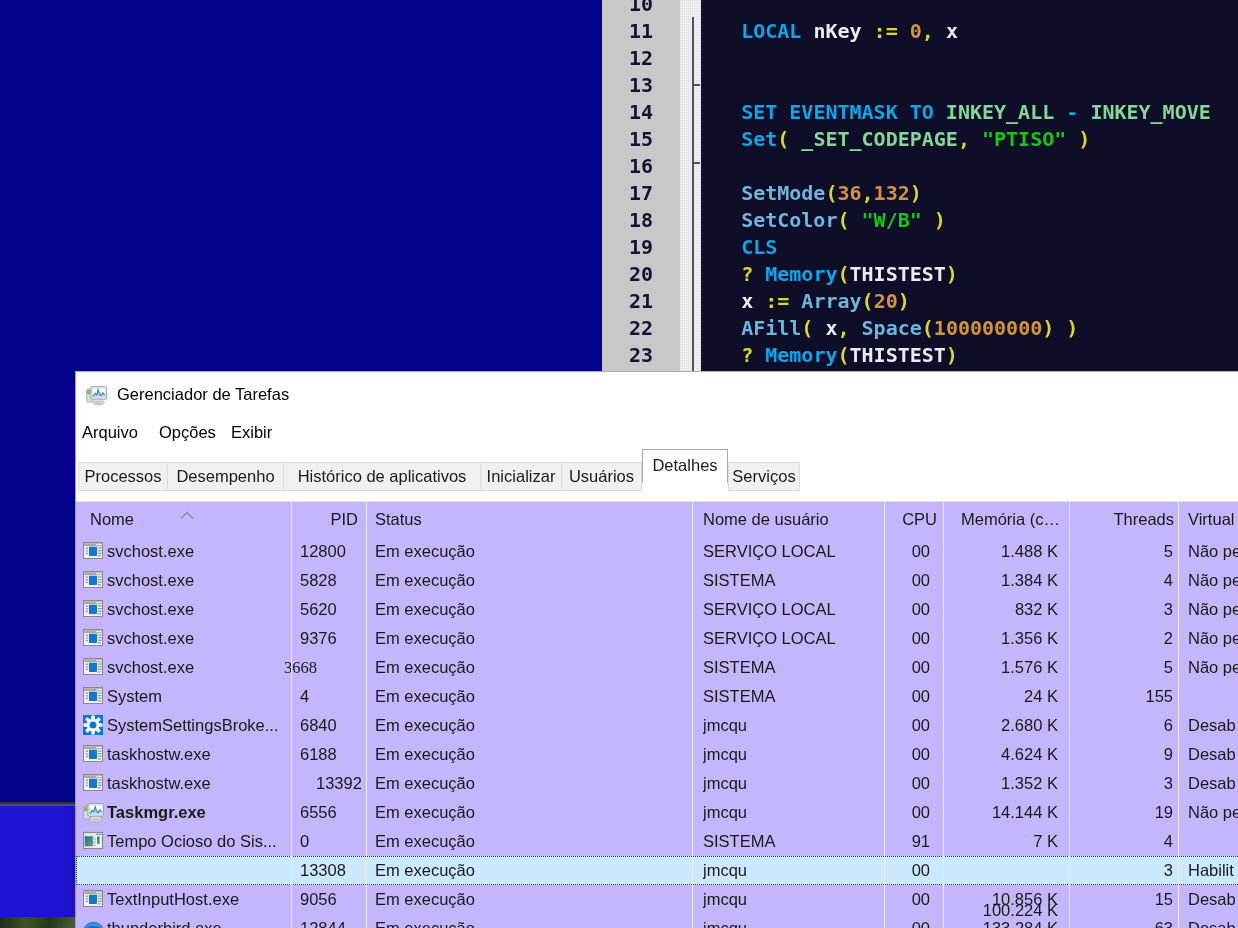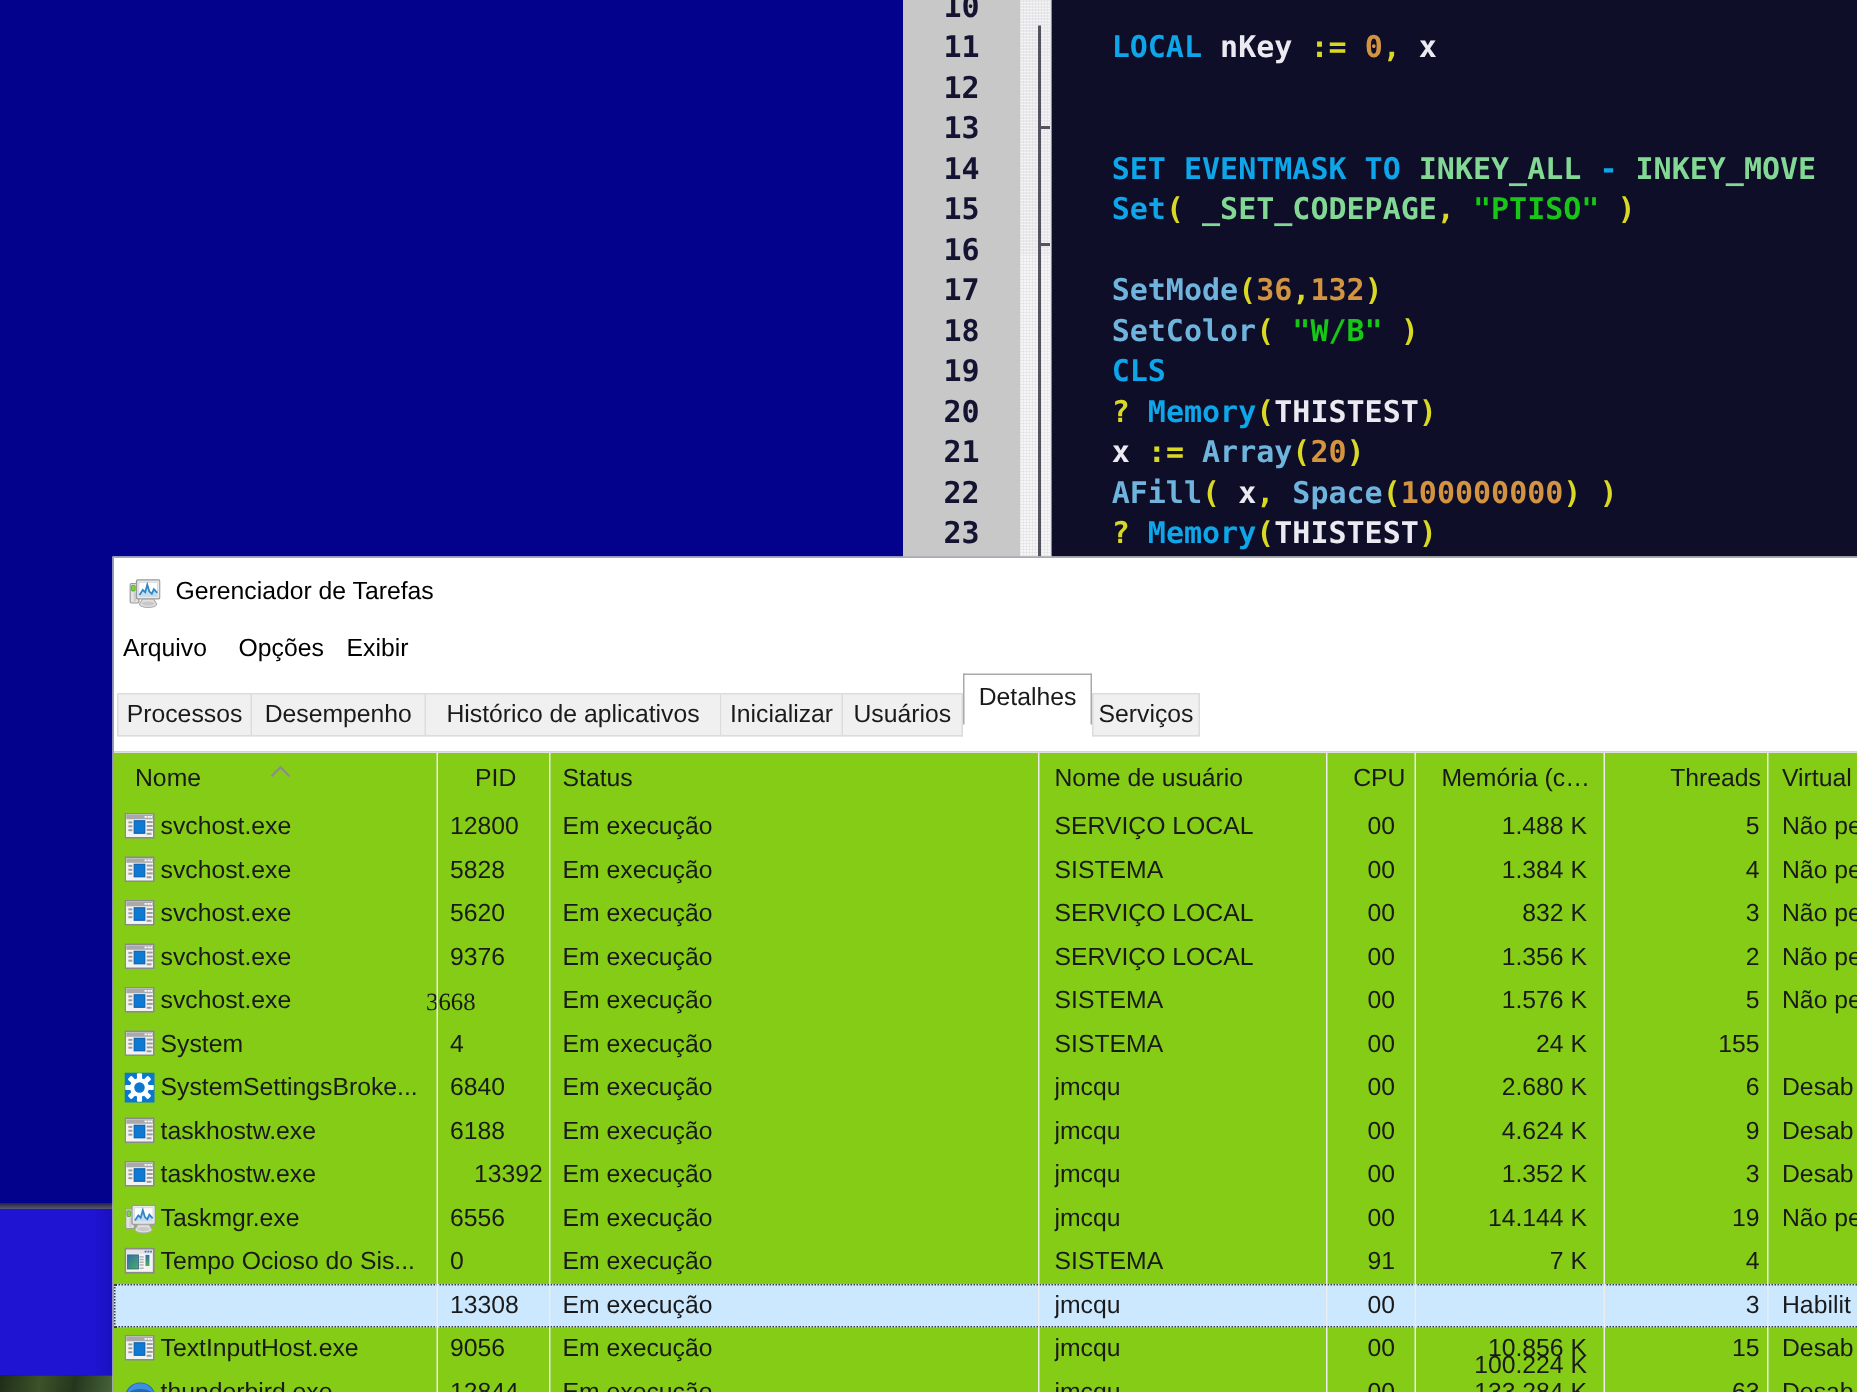--- a/index.html
+++ b/index.html
@@ -40,21 +40,21 @@
 #menu-0{left:6px}
 #menu-1{left:83px}
 #menu-2{left:155px}
 #tm-tabs{position:absolute;left:2px;top:77px;height:34px;display:flex;align-items:flex-start}
 .tab{margin-top:13px;height:29px;background:#f0f0f0;border:1px solid #dcdcdc;text-align:center;line-height:27px;font-size:16.5px;color:#1a1a1a}
 .tab+.tab{border-left:none}
 .tab.selected+.tab{border-left:1px solid #dcdcdc}
 .tab.selected{margin-top:0;height:34px;background:#fff;border:1px solid #a9a9a9;border-bottom:none;line-height:31px;z-index:2;position:relative}
 
 
-#tm-list{position:absolute;left:0;top:129px;width:1163px;height:428px;background:#84cc16;overflow:hidden}
+#tm-list{position:absolute;left:0;top:129px;width:1163px;height:428px;background:#c4b5fd;overflow:hidden}
 #lv-topline{position:absolute;left:0;top:0;width:100%;height:1px;background:#e1e1e1}
 .colsep{position:absolute;top:1px;bottom:0;width:1px;background:#ececec}
 #lv-header{position:absolute;left:0;top:1px;width:100%;height:35px}
 .hcell{position:absolute;top:0;height:35px;line-height:35px;color:#1a1a1a;overflow:hidden;white-space:nowrap}
 #sortcaret{position:absolute;left:103px;top:3px;width:16px;height:9px}
 #lv-rows{position:absolute;left:0;top:36px;width:100%}
 .row{position:relative;width:1200px;height:29px}
 .row.selected{background:#cce8ff}
 .row.selected .rowfocus{position:absolute;left:0;top:0;right:0;bottom:0;border-top:1px dotted #3c3c3c;border-bottom:1px dotted #3c3c3c;border-left:1px dotted #3c3c3c;pointer-events:none}
 .cell{position:absolute;top:0;height:29px;line-height:29px;color:#1a1a1a;overflow:hidden;white-space:nowrap}
@@ -121,21 +121,21 @@
         <div class="tab" style="width: 197px;">Histórico de aplicativos</div>
         <div class="tab" style="width: 81px;">Inicializar</div>
         <div class="tab" style="width: 80px;">Usuários</div>
         <div class="tab selected" style="width: 86px;">Detalhes</div>
         <div class="tab" style="width: 72px;">Serviços</div>
       </div>
     <div id="tm-list">
       <div id="lv-topline"></div>
       <div id="lv-header">
           <div class="hcell" style="left: 14px; width: 190px; text-align: left;">Nome</div>
-          <div class="hcell" style="left: 227px; width: 55px; text-align: center;">PID</div>
+          <div class="hcell" style="left: 227px; width: 55px; text-align: right;">PID</div>
           <div class="hcell" style="left: 299px; width: 300px; text-align: left;">Status</div>
           <div class="hcell" style="left: 627px; width: 170px; text-align: left;">Nome de usuário</div>
           <div class="hcell" style="left: 808px; width: 53px; text-align: right;">CPU</div>
           <div class="hcell" style="left: 868px; width: 116px; text-align: right;">Memória (c…</div>
           <div class="hcell" style="left: 994px; width: 104px; text-align: right;">Threads</div>
           <div class="hcell" style="left: 1112px; width: 90px; text-align: left;">Virtual</div>
           <span id="sortcaret"><svg viewBox="0 0 16 9" width="16" height="9">
               <polyline points="2,7.5 8,1.5 14,7.5" fill="none" stroke="#8c8c8c" stroke-width="1.3"></polyline>
             </svg></span>
         </div>
@@ -381,21 +381,21 @@
             </div>
             <div class="cell" style="left: 240px; width: 60px;">13392</div>
             <div class="cell" style="left: 299px; width: 300px;">Em execução</div>
             <div class="cell" style="left: 627px; width: 170px;">jmcqu</div>
             <div class="cell num" style="left: 800px; width: 54px;">00</div>
             <div class="cell num" style="left: 868px; width: 114px;">1.352 K</div>
             <div class="cell num" style="left: 994px; width: 103px;">3</div>
             <div class="cell" style="left: 1112px; width: 90px;">Desab</div>
           </div>
           <div class="row">
-            <div class="cell" style="left: 0px; width: 215px;">
+            <div class="cell" style="left: 0px; width: 215px; font-weight: bold;">
               <span class="proc-icon"><svg viewBox="0 0 21 21" width="21" height="21">
                   <rect x="0.8" y="4" width="5.8" height="13" rx="0.8" fill="#e3e3e3" stroke="#9a9a9a" stroke-width="0.8"></rect>
                   <rect x="1.7" y="5.2" width="2.4" height="3.8" rx="0.5" fill="#7ed53e" stroke="#4a9a22" stroke-width="0.5"></rect>
                   <rect x="3.2" y="10" width="1.6" height="6" fill="#cfcfcf"></rect>
                   <rect x="5" y="1.6" width="15.6" height="12.6" rx="1" fill="#e9e9e9" stroke="#9a9a9a" stroke-width="0.9"></rect>
                   <rect x="6.6" y="3.2" width="12.4" height="9.4" fill="#fdfeff" stroke="#ccd8e0" stroke-width="0.5"></rect>
                   <path d="M7 11.8 L9.2 8.4 L10.8 10 L12.2 5 L13.6 9.6 L15.2 11 L16.6 8 L18.6 10.4 L18.6 12.4 L7 12.4 Z" fill="#c4dcee"></path>
                   <path d="M7 11.6 L9.2 8.2 L10.8 9.8 L12.2 4.8 L13.6 9.4 L15.2 10.8 L16.6 7.8 L18.8 10.2" fill="none" stroke="#2e88c8" stroke-width="1.2"></path>
                   <path d="M9 14.4 L16.4 14.4 L18.4 17.6 C18.4 19 15.8 20 12.7 20 C9.6 20 7 19 7 17.6 Z" fill="#e0e0e0" stroke="#ababab" stroke-width="0.7"></path>
                   <ellipse cx="12.7" cy="17.4" rx="4.2" ry="1.4" fill="#c8c8c8"></ellipse>

